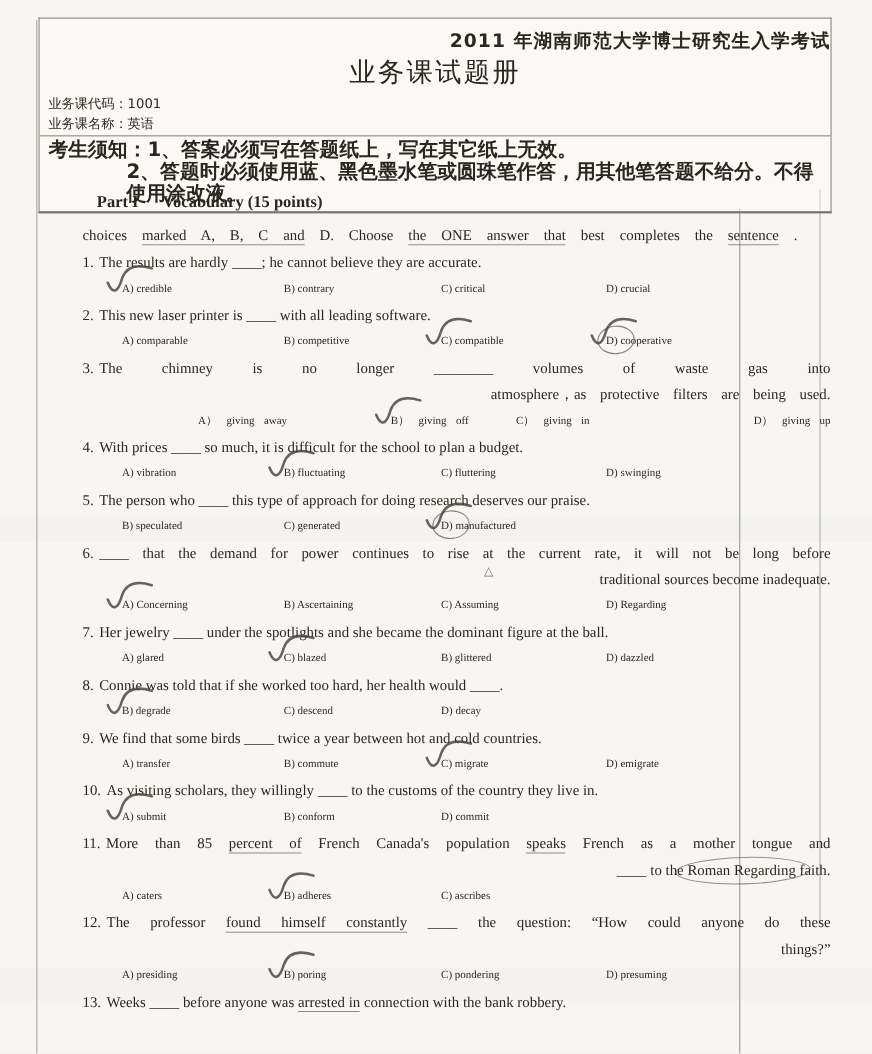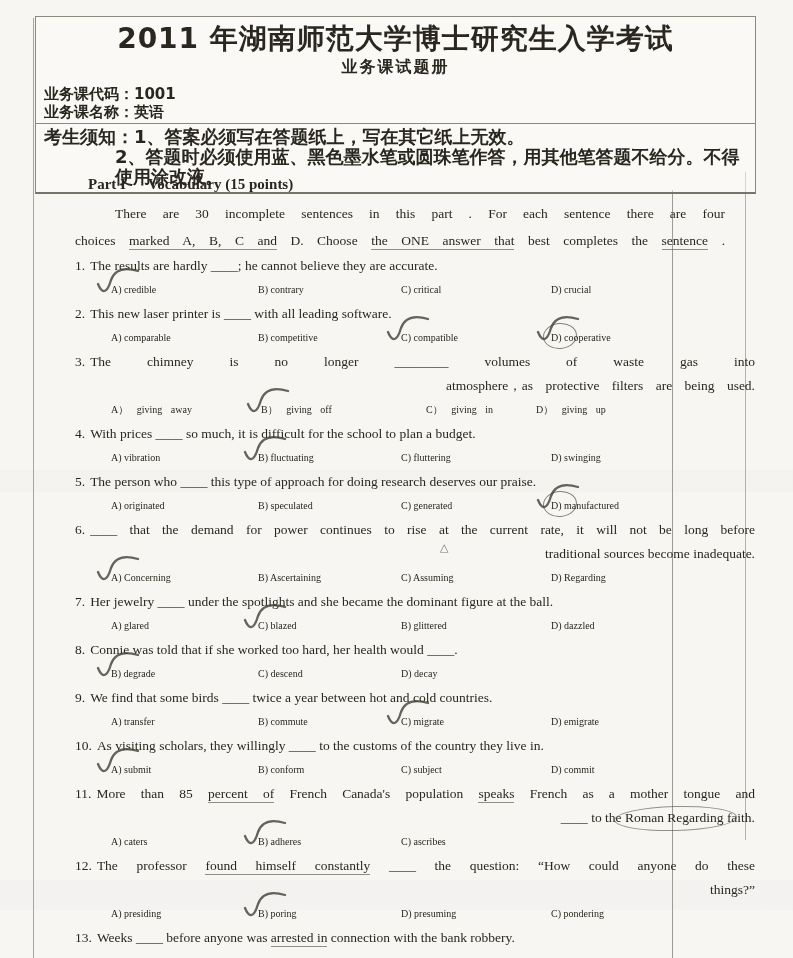--- a/index.html
+++ b/index.html
@@ -21,43 +21,43 @@
   .v-r1 { left:672px; top:190px; height:768px; background:#9c9c96; }
   .v-r2 { left:745px; top:172px; height:668px; background:#b2b2ab; }
 
   
   .doc-box {
     position:absolute; left:35px; top:16px; width:719px; z-index:1;
     border:1px solid #8b897f; border-bottom:2px solid #76746b;
     background:rgba(252,252,250,0.45);
     font-family:"DejaVu Sans","Liberation Sans",sans-serif;
   }
-  .t1 { text-align:center; font-size:28px; line-height:29px; padding-top:7px; font-weight:600; letter-spacing:1px; }
-  .t2 { text-align:center; font-size:16px; line-height:27px; font-weight:700; letter-spacing:2px; }
+  .t1 { text-align:right; font-size:17px; line-height:29px; padding-top:7px; font-weight:600; letter-spacing:1px; }
+  .t2 { text-align:center; font-size:24px; line-height:27px; font-weight:400; letter-spacing:2px; }
   .box-meta { border-bottom:1px solid #8b897f; padding:5px 8px 2px; }
-  .meta-row { font-size:15px; line-height:18px; font-weight:700; }
+  .meta-row { font-size:12px; line-height:18px; font-weight:400; }
   .box-notice { padding:3px 8px 5px; }
   .notice-row { font-size:18px; line-height:20px; font-weight:600; }
   .notice-row2 { padding-left:71px; }
 
   
   .content { position:absolute; left:75px; top:176px; width:690px; z-index:1; }
   .part-head { font-size:15px; font-weight:700; margin:0 0 7px 13px; }
   .part-title { margin-left:22px; }
   .instr { width:650px; font-size:13.5px; line-height:27px; }
   .instr-line { text-align:justify; text-align-last:justify; }
   .instr-line.first { text-indent:40px; }
 
   .q-line { position:relative; font-size:13.5px; line-height:24px; width:680px; white-space:nowrap; }
   .q-line.jfull { white-space:normal; text-align:justify; text-align-last:justify; }
   .q-line.cont { padding-left:25px; width:655px;text-align:right; }
   .q-line.wsp { word-spacing:9px; }
   .q-num { margin-right:5px; }
   .q-options { display:grid; grid-template-columns:147px 143px 150px auto; margin-left:36px; width:644px; font-size:10px; line-height:24px; }
-  .q-options.wide { grid-template-columns:150px 165px 110px auto; word-spacing:6px; }
+  .q-options.wide { grid-template-columns:150px 165px 110px auto; word-spacing:6px;text-align:right; }
   .opt-cell { position:relative; white-space:nowrap; }
   .opt-mark { position:relative; display:inline-block; }
 
   
   .pen-check { position:absolute; left:-17px; top:-12px; width:47px; height:33px; pointer-events:none; }
   .pen-check path { fill:none; stroke:var(--pen,#45423a); stroke-width:2.3; stroke-linecap:round; opacity:.82; }
   .pen-oval { position:absolute; left:-8px; top:-3px; width:32px; height:24px; border:1.5px solid var(--pen,#45423a); border-radius:50%; opacity:.65; transform:rotate(-5deg); pointer-events:none; }
   .pen-underline { border-bottom:1.5px solid rgba(110,107,97,0.75); padding-bottom:1px; }
   .pen-circle { position:relative; }
   .pen-circle::after { content:""; position:absolute; left:-11px; right:-13px; top:-4px; bottom:-6px; border:1.6px solid rgba(84,81,72,0.62); border-radius:50%; transform:rotate(-1.5deg); pointer-events:none; }
@@ -83,21 +83,20 @@
       <div class="notice-row"><span>考生须知：</span><span>1、答案必须写在答题纸上，写在其它纸上无效。</span></div>
       <div class="notice-row notice-row2">2、答题时必须使用蓝、黑色墨水笔或圆珠笔作答，用其他笔答题不给分。不得使用涂改液。</div>
     </div>
   </div>
 
   <div class="content">
     <div class="part-head">
       <span>Part I</span><span class="part-title">Vocabulary (15 points)</span>
     </div>
     <div class="instr" id="instr">
-        <div class="instr-line first"><span>There are 30 incomplete sentences in this part . For each sentence there are four</span></div>
         <div class="instr-line"><span>choices </span><span class="pen-underline">marked A, B, C and</span><span> D. Choose </span><span class="pen-underline">the ONE answer that</span><span> best completes the </span><span class="pen-underline">sentence</span><span> .</span></div>
       </div>
     <div id="questions">
         <div class="q">
           <div class="q-line"><span class="q-num">1.</span><span>The results are hardly ____; he cannot believe they are accurate.</span></div>
           <div class="q-options">
             <span class="opt-cell"><span class="opt-mark">A)<svg class="pen-check" viewBox="0 0 47 33">
                   <path d="M4 18 C 8 28, 13 28, 17 14 C 21 3, 31 1, 44 5"></path>
                 </svg></span> credible</span>
             <span class="opt-cell"><span class="opt-mark">B)</span> contrary</span>
@@ -137,21 +136,20 @@
             <span class="opt-cell"><span class="opt-mark">B)<svg class="pen-check" viewBox="0 0 47 33">
                   <path d="M4 18 C 8 28, 13 28, 17 14 C 21 3, 31 1, 44 5"></path>
                 </svg></span> fluctuating</span>
             <span class="opt-cell"><span class="opt-mark">C)</span> fluttering</span>
             <span class="opt-cell"><span class="opt-mark">D)</span> swinging</span>
           </div>
         </div>
         <div class="q">
           <div class="q-line"><span class="q-num">5.</span><span>The person who ____ this type of approach for doing research deserves our praise.</span></div>
           <div class="q-options">
-            <span class="opt-cell"><span class="opt-mark">A)</span> originated</span>
             <span class="opt-cell"><span class="opt-mark">B)</span> speculated</span>
             <span class="opt-cell"><span class="opt-mark">C)</span> generated</span>
             <span class="opt-cell"><span class="opt-mark">D)<span class="pen-oval"></span><svg class="pen-check" viewBox="0 0 47 33">
                   <path d="M4 18 C 8 28, 13 28, 17 14 C 21 3, 31 1, 44 5"></path>
                 </svg></span> manufactured</span>
           </div>
         </div>
         <div class="q">
           <div class="q-line jfull"><span class="q-num">6.</span><span>____ that the demand for power continues to rise </span><span class="has-doodle">at<i class="doodle">△</i></span><span> the current rate, it will not be long before</span></div>
           <div class="q-line cont"><span>traditional sources become inadequate.</span></div>
@@ -196,21 +194,20 @@
             <span class="opt-cell"><span class="opt-mark">D)</span> emigrate</span>
           </div>
         </div>
         <div class="q">
           <div class="q-line"><span class="q-num">10.</span><span>As visiting scholars, they willingly ____ to the customs of the country they live in.</span></div>
           <div class="q-options">
             <span class="opt-cell"><span class="opt-mark">A)<svg class="pen-check" viewBox="0 0 47 33">
                   <path d="M4 18 C 8 28, 13 28, 17 14 C 21 3, 31 1, 44 5"></path>
                 </svg></span> submit</span>
             <span class="opt-cell"><span class="opt-mark">B)</span> conform</span>
-            <span class="opt-cell"><span class="opt-mark">C)</span> subject</span>
             <span class="opt-cell"><span class="opt-mark">D)</span> commit</span>
           </div>
         </div>
         <div class="q">
           <div class="q-line jfull"><span class="q-num">11.</span><span>More than 85 </span><span class="pen-underline">percent of</span><span> French Canada's population </span><span class="pen-underline">speaks</span><span> French as a mother tongue and</span></div>
           <div class="q-line cont"><span>____ to the </span><span class="pen-circle">Roman Regarding</span><span> faith.</span></div>
           <div class="q-options">
             <span class="opt-cell"><span class="opt-mark">A)</span> caters</span>
             <span class="opt-cell"><span class="opt-mark">B)<svg class="pen-check" viewBox="0 0 47 33">
                   <path d="M4 18 C 8 28, 13 28, 17 14 C 21 3, 31 1, 44 5"></path>
@@ -219,22 +216,22 @@
           </div>
         </div>
         <div class="q">
           <div class="q-line jfull"><span class="q-num">12.</span><span>The professor </span><span class="pen-underline">found himself constantly</span><span> ____ the question: “How could anyone do these</span></div>
           <div class="q-line cont"><span>things?”</span></div>
           <div class="q-options">
             <span class="opt-cell"><span class="opt-mark">A)</span> presiding</span>
             <span class="opt-cell"><span class="opt-mark">B)<svg class="pen-check" viewBox="0 0 47 33">
                   <path d="M4 18 C 8 28, 13 28, 17 14 C 21 3, 31 1, 44 5"></path>
                 </svg></span> poring</span>
+            <span class="opt-cell"><span class="opt-mark">C)</span> pondering</span>
             <span class="opt-cell"><span class="opt-mark">D)</span> presuming</span>
-            <span class="opt-cell"><span class="opt-mark">C)</span> pondering</span>
           </div>
         </div>
         <div class="q">
           <div class="q-line"><span class="q-num">13.</span><span>Weeks ____ before anyone was </span><span class="pen-underline">arrested in</span><span> connection with the bank robbery.</span></div>
         </div>
       </div>
   </div>
 </div>
 
 </body></html>

